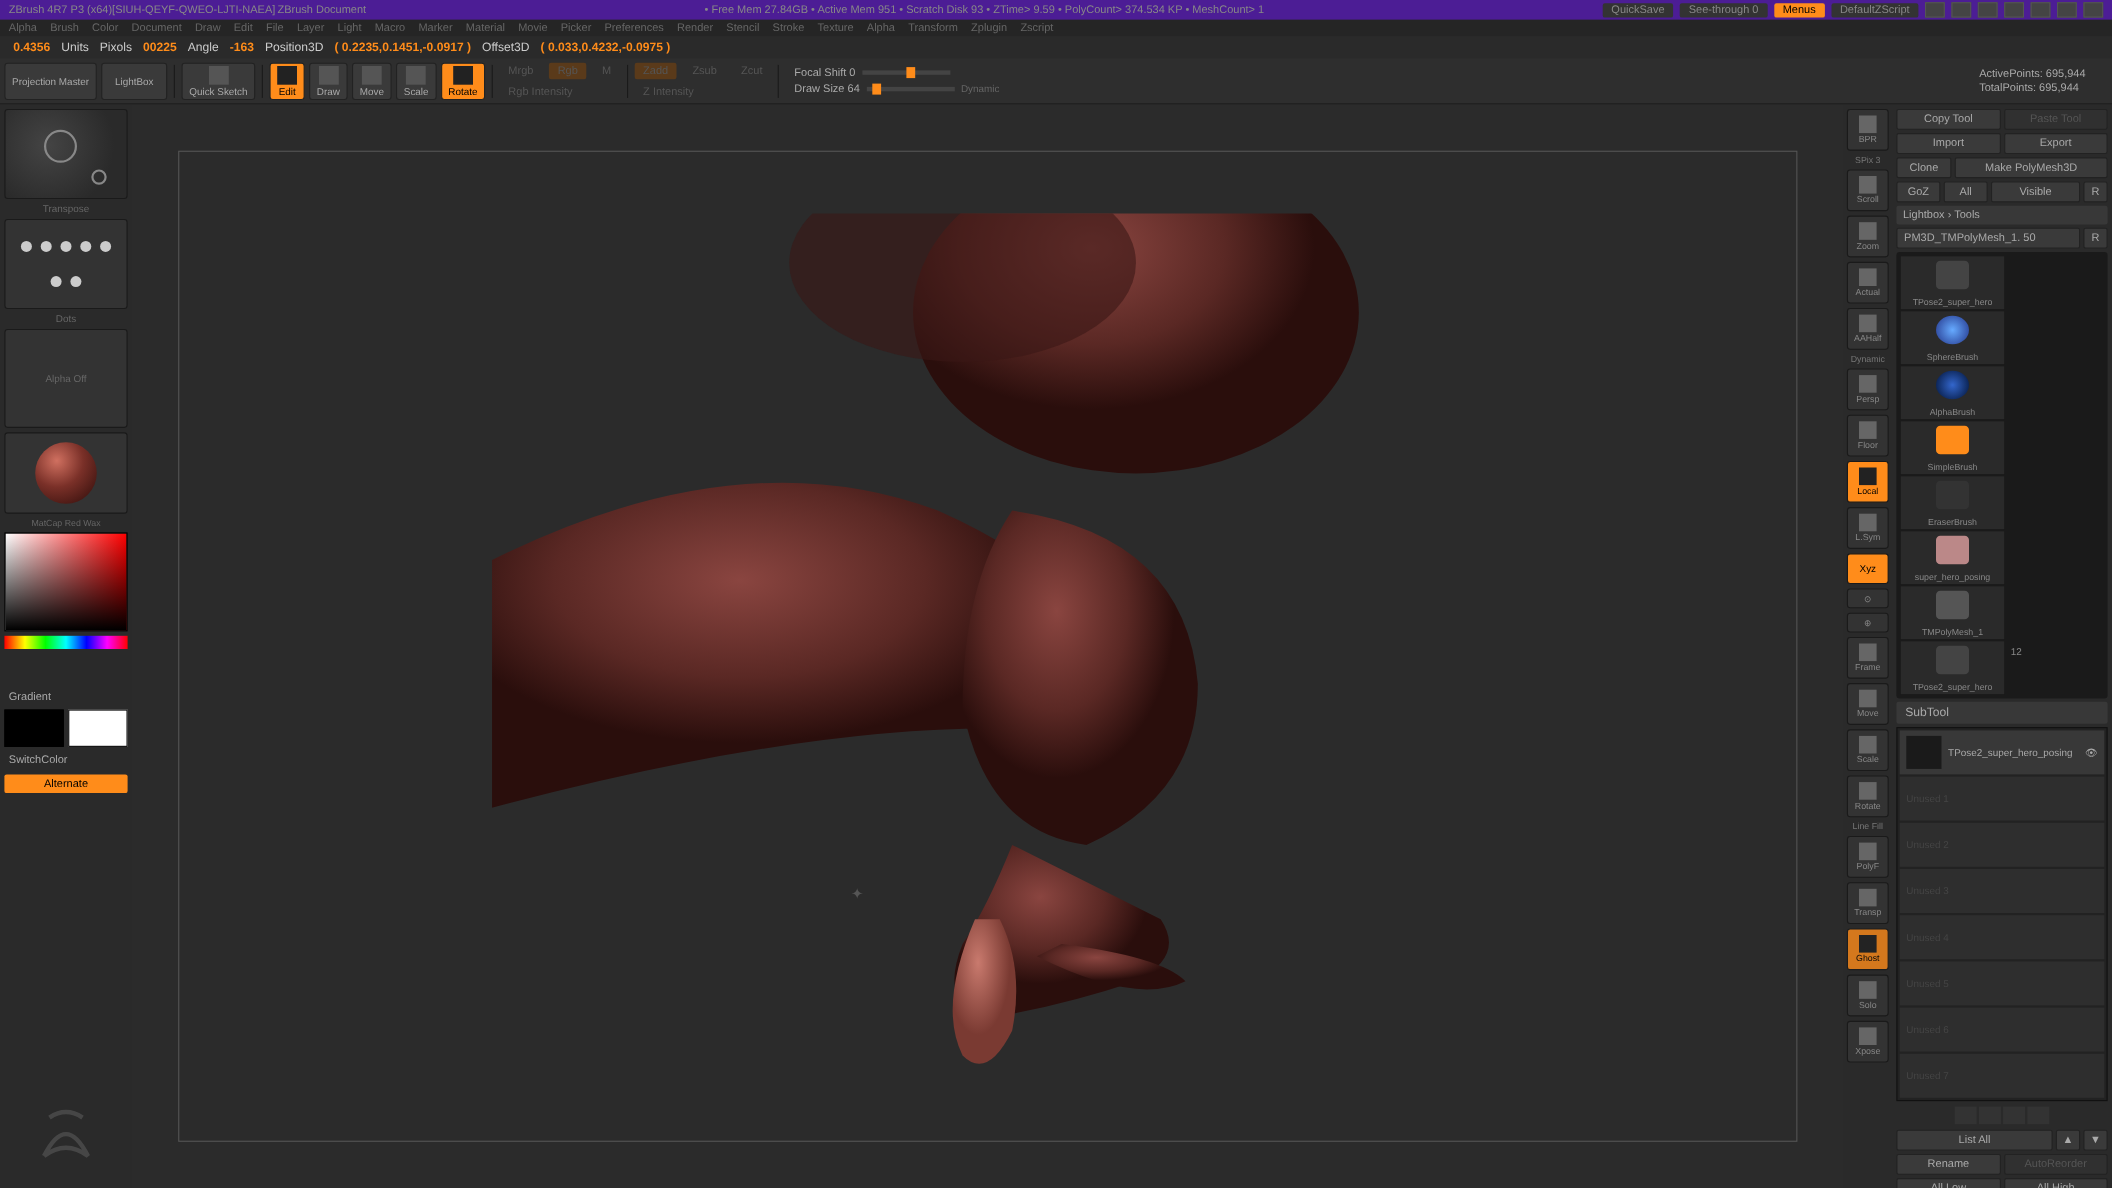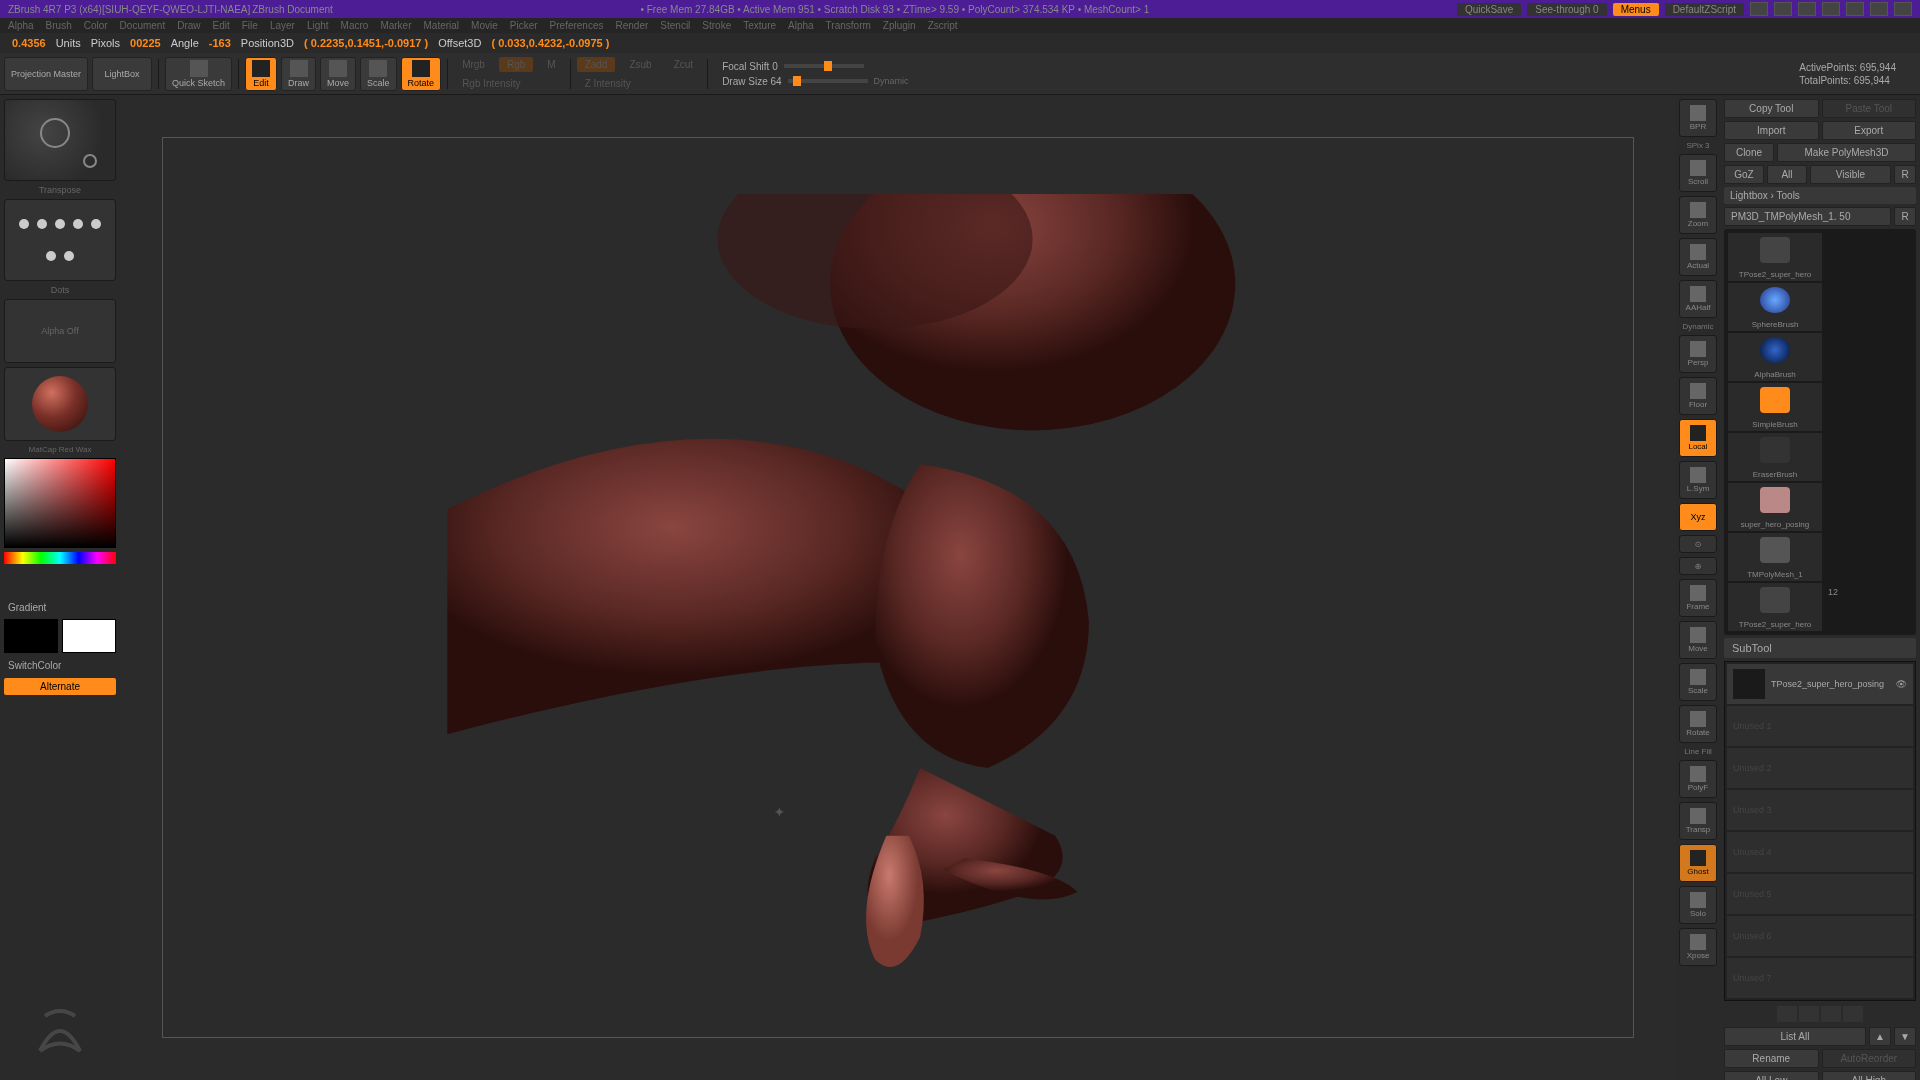--- a/index.html
+++ b/index.html
@@ -43,21 +43,21 @@
 .main { display: flex; height: calc(1080px - 95px); }
 
 
 .leftpanel { width: 120px; background: #2a2a2a; padding: 4px; display: flex; flex-direction: column; gap: 4px; justify-content: space-between; }
 .left-item { background: #333; border: 1px solid #1a1a1a; border-radius: 3px; display: flex; align-items: center; justify-content: center; position: relative; }
 .transpose-box { height: 82px; background: radial-gradient(circle at 35% 40%, #444 0%, #2a2a2a 70%); }
 .transpose-box .center-dot { width: 30px; height: 30px; border: 2px solid #888; border-radius: 50%; position: absolute; top: 18px; left: 35px; }
 .transpose-box .sub-dot { width: 14px; height: 14px; border: 2px solid #888; border-radius: 50%; position: absolute; bottom: 12px; right: 18px; }
 .dots-box { height: 82px; display: flex; flex-wrap: wrap; align-items: center; justify-content: center; gap: 8px; padding: 12px; }
 .dots-box .dot { width: 10px; height: 10px; background: #ccc; border-radius: 50%; }
-.alpha-box, .texture-box { height: 64px; flex-direction: column; font-size: 9px; color: #666; }
+.alpha-box, .texture-box { height: 90px; flex-direction: column; font-size: 9px; color: #666; }
 .material-box { height: 74px; }
 .material-sphere { width: 56px; height: 56px; border-radius: 50%; background: radial-gradient(circle at 35% 30%, #d07060 0%, #7a3028 45%, #2a0a08 100%); }
 .color-picker { height: 90px; position: relative; background: linear-gradient(to right, #fff, #f00); border: 1px solid #000; }
 .color-picker::after { content: ''; position: absolute; inset: 0; background: linear-gradient(to top, #000, transparent); }
 .hue-strip { height: 12px; background: linear-gradient(to right, #f00, #ff0, #0f0, #0ff, #00f, #f0f, #f00); }
 .gradient-label { font-size: 10px; padding: 2px 4px; margin-top: 32px; }
 .swatch-row { display: flex; gap: 4px; height: 34px; }
 .swatch { flex: 1; border: 1px solid #000; }
 .switch-color { font-size: 10px; padding: 3px 4px; }
 .alternate-btn { background: #ff8c1a; color: #000; font-size: 10px; padding: 3px 6px; text-align: center; border-radius: 2px; }

